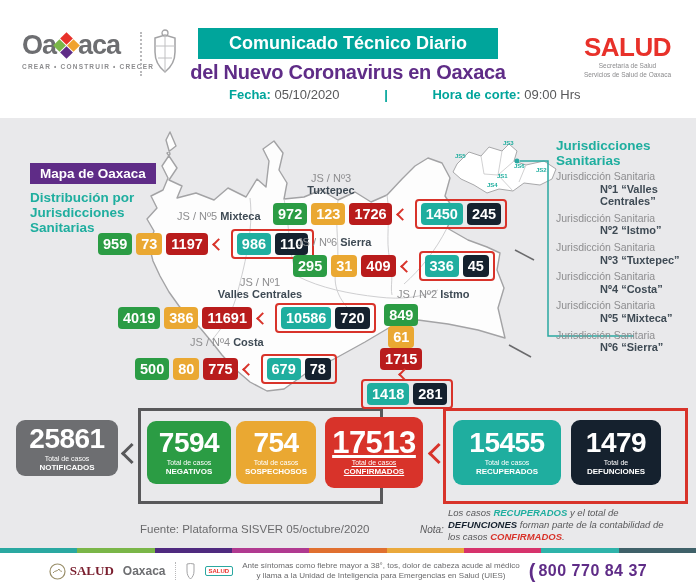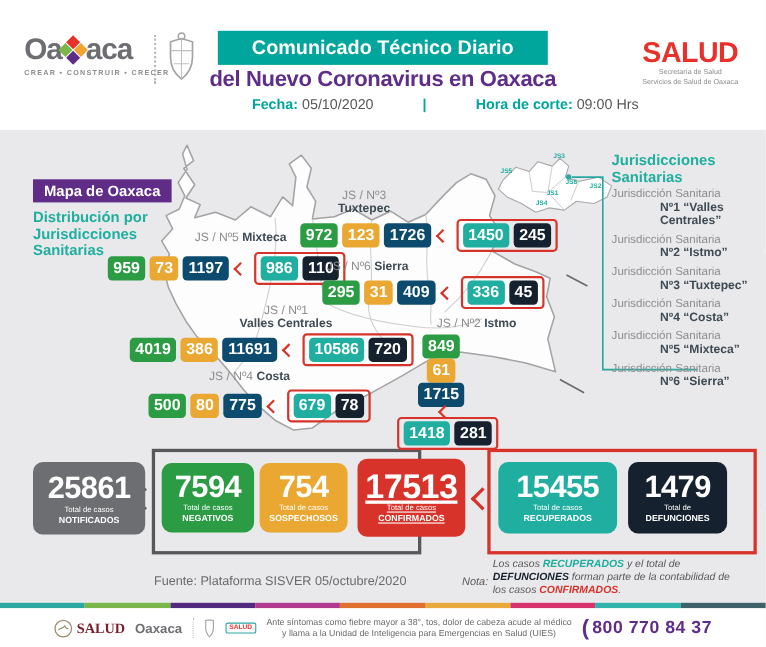--- a/index.html
+++ b/index.html
@@ -42,21 +42,21 @@
   .mm-1{left:455px;top:153px;} .mm-2{left:503px;top:140px;} .mm-3{left:497px;top:173px;}
   .mm-4{left:514px;top:163px;} .mm-5{left:536px;top:167px;} .mm-6{left:487px;top:182px;}
 
   .jur-label{position:absolute;font-size:11px;color:#8d8d8f;white-space:nowrap;z-index:3;}
   .jur-label b{color:#3e4a54;}
   .jur-label.stacked{text-align:center;white-space:normal;}
   .jur-label.stacked span, .jur-label.stacked b{display:block;line-height:1.05;}
 
   .chips-row{position:absolute;display:flex;align-items:center;z-index:3;}
   .chip{color:#fff;font-weight:bold;font-size:14.5px;line-height:20px;padding:1px 5px;border-radius:4px;margin-right:4px;text-align:center;}
-  .c-green{background:#2b9c44;} .c-amber{background:#eaa832;} .c-red{background:#0c4a6e;}
+  .c-green{background:#2b9c44;} .c-amber{background:#eaa832;} .c-red{background:#b91c1c;}
   .c-teal{background:#1fae9f;} .c-navy{background:#15212e;}
   .mini-chev{width:7px;height:7px;border-left:2.5px solid #d8332a;border-bottom:2.5px solid #d8332a;transform:rotate(45deg);margin:0 0 0 2px;flex:none;}
   .outline-group{display:flex;align-items:center;border:2.5px solid #d8332a;border-radius:4px;padding:2px 0 2px 4px;margin-left:8px;}
 
   .l-tuxtepec{left:296px;top:173px;width:70px;}
   .r-tuxtepec{left:273px;top:199px;}
   .l-mixteca{left:177px;top:210px;}
   .r-mixteca{left:98px;top:229px;}
   .l-sierra{left:297px;top:236px;}
   .r-sierra{left:293px;top:251px;}
@@ -72,21 +72,21 @@
   .sidebar-list{position:absolute;left:556px;top:171px;width:136px;}
   .sb-item{margin-bottom:5px;}
   .sb-l1{font-size:10.5px;color:#8d8d8f;line-height:1.1;}
   .sb-l2{font-size:11px;color:#3e4a54;font-weight:bold;line-height:1.15;padding-left:44px;}
 
   
   .stat{position:absolute;border-radius:9px;color:#fff;text-align:center;display:flex;flex-direction:column;justify-content:center;z-index:2;}
   .stat .v{font-weight:bold;font-size:28px;line-height:28px;letter-spacing:-0.5px;}
   .stat .c1{font-size:7px;margin-top:2px;line-height:8px;}
   .stat .c2{font-size:8px;font-weight:bold;line-height:9px;}
-  .st-notif{left:16px;top:420px;width:102px;height:66px;background:#6d6e71;margin-left:14px;}
+  .st-notif{left:16px;top:420px;width:102px;height:56px;background:#6d6e71;}
   .st-neg{left:147px;top:421px;width:84px;height:63px;background:#2b9c44;}
   .st-sosp{left:236px;top:421px;width:80px;height:63px;background:#eaa832;}
   .st-conf{left:325px;top:417px;width:98px;height:71px;background:#d8332a;text-decoration:underline;}
   .st-conf .v{font-size:31px;}
   .st-rec{left:453px;top:420px;width:108px;height:65px;background:#1fae9f;}
   .st-def{left:571px;top:420px;width:90px;height:65px;background:#15212e;}
   .bracket-dark{position:absolute;left:138px;top:408px;width:239px;height:90px;border:3px solid #58585a;z-index:1;}
   .bracket-red{position:absolute;left:443px;top:408px;width:239px;height:90px;border:3px solid #d8332a;z-index:1;}
   .big-chev{position:absolute;width:12px;height:12px;transform:rotate(45deg);z-index:2;}
   .bc-gray{left:124px;top:446px;border-left:3.5px solid #58585a;border-bottom:3.5px solid #58585a;}

